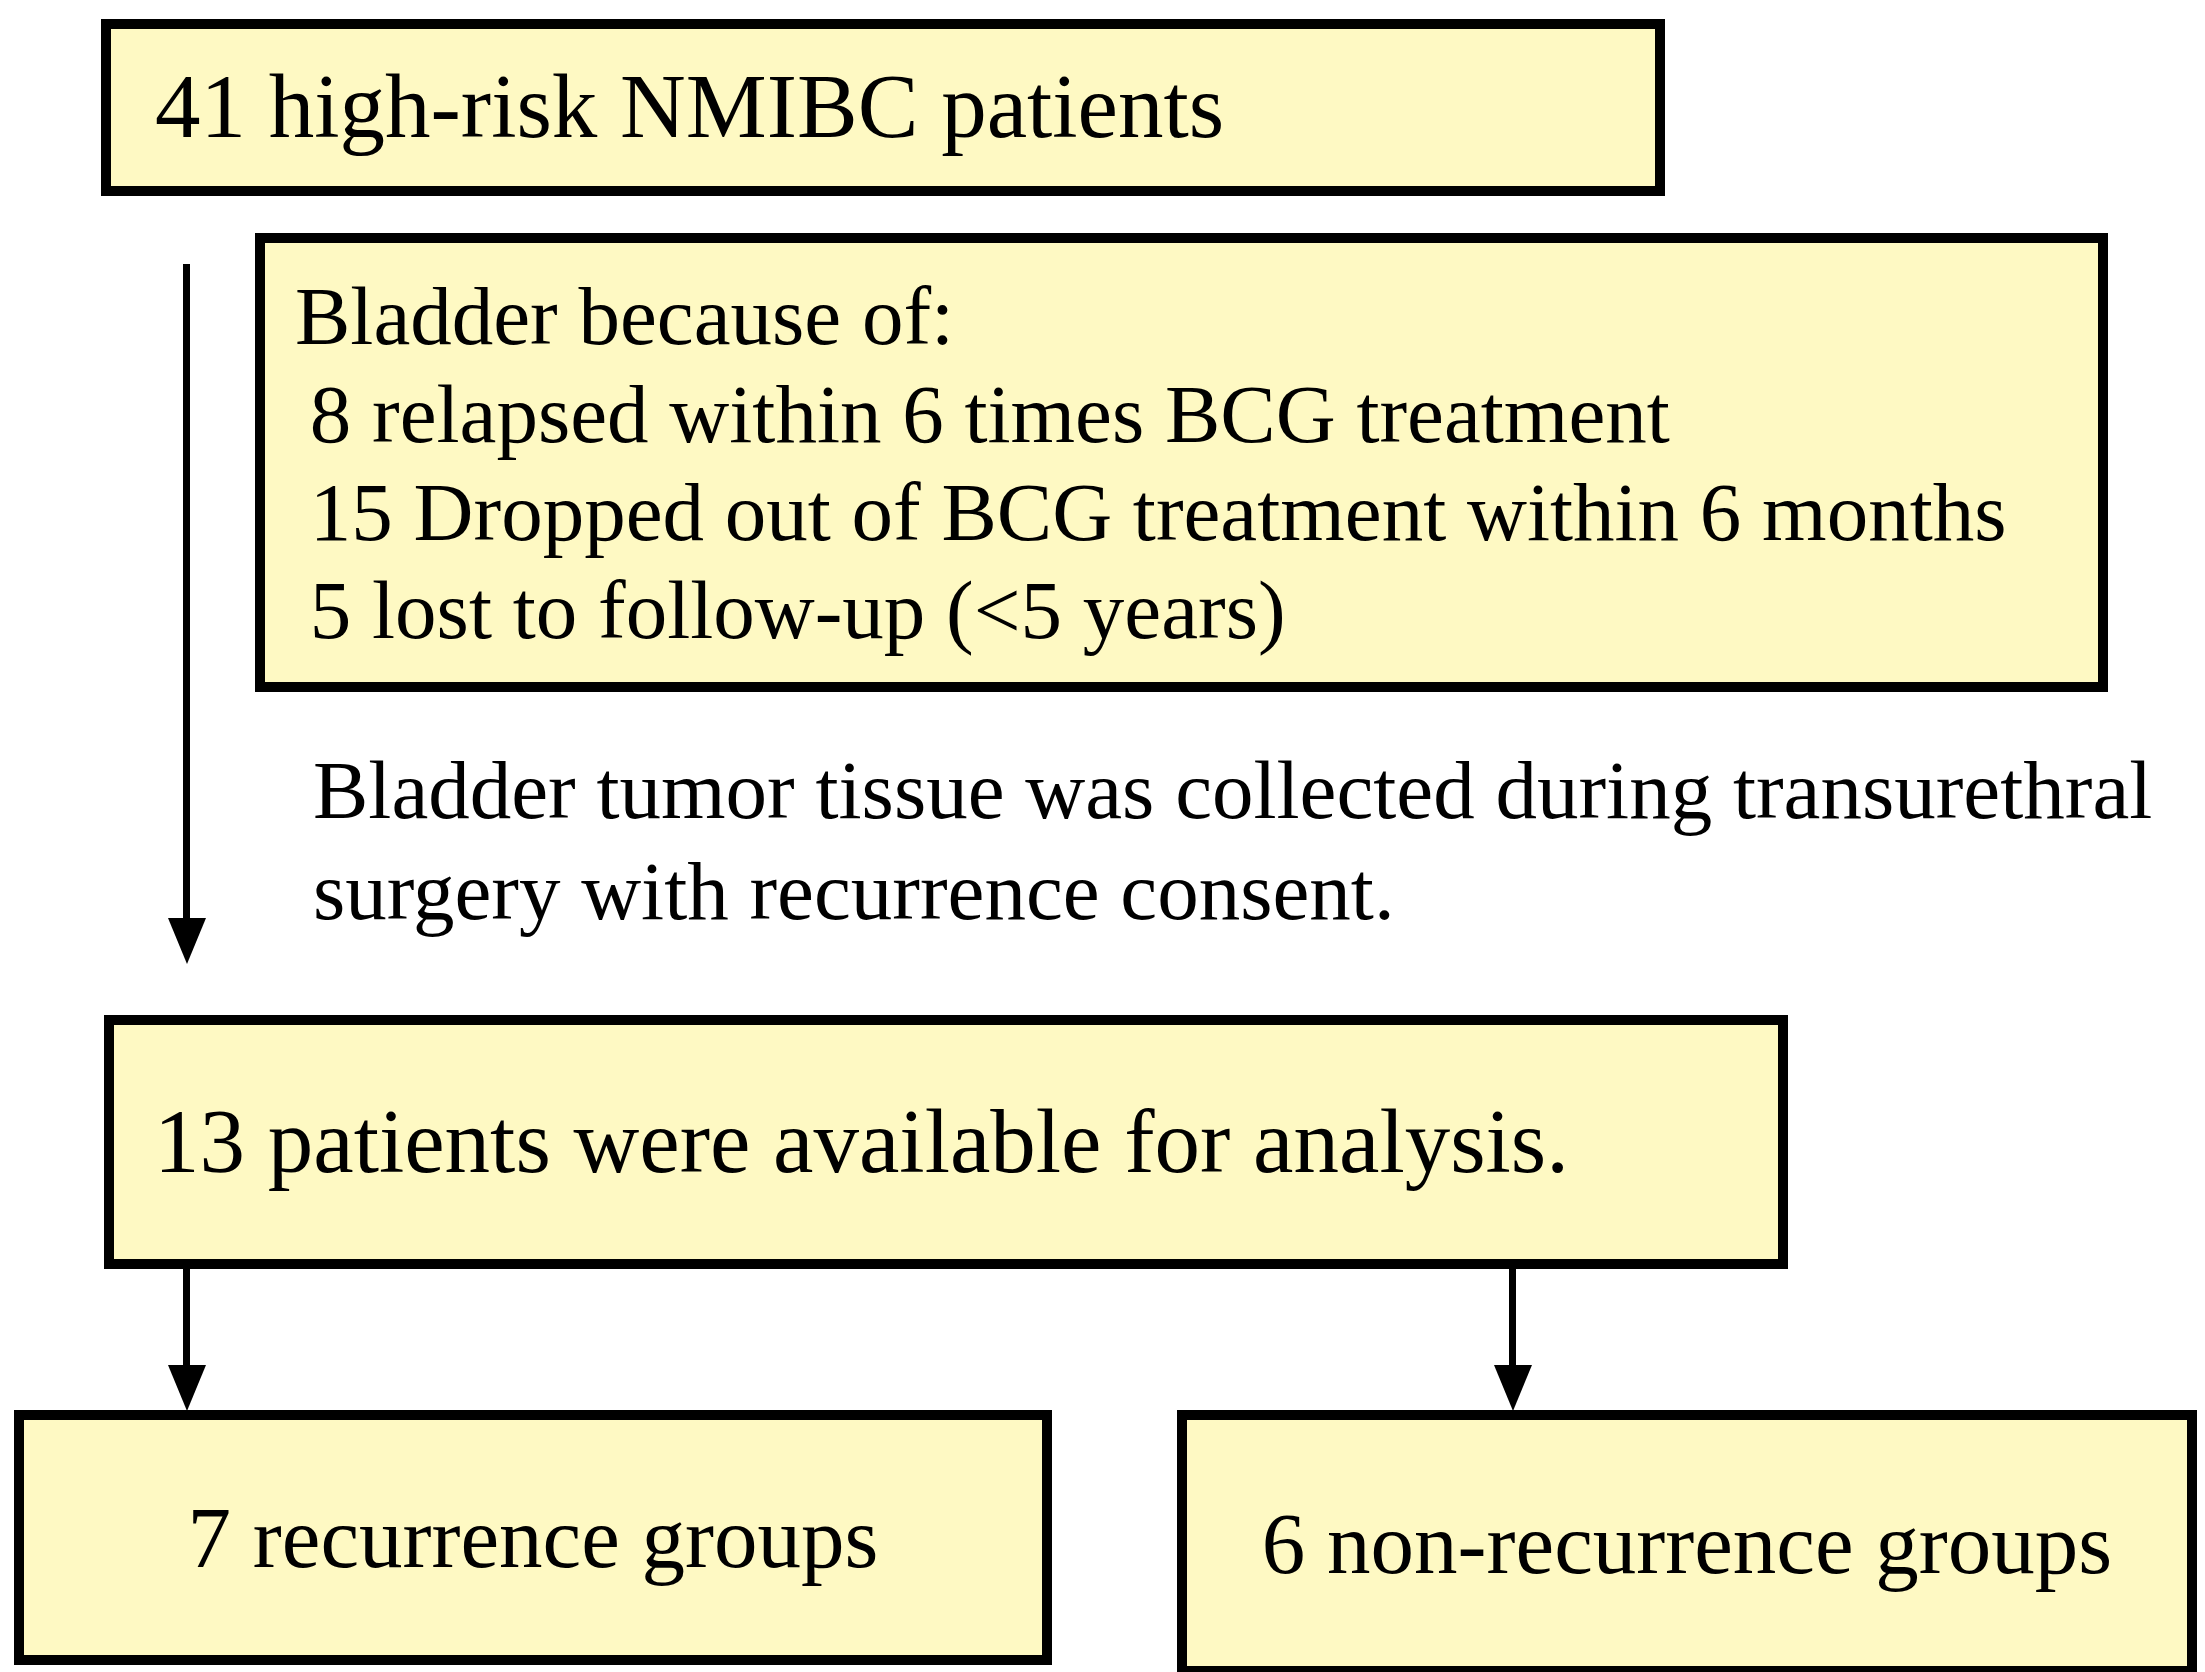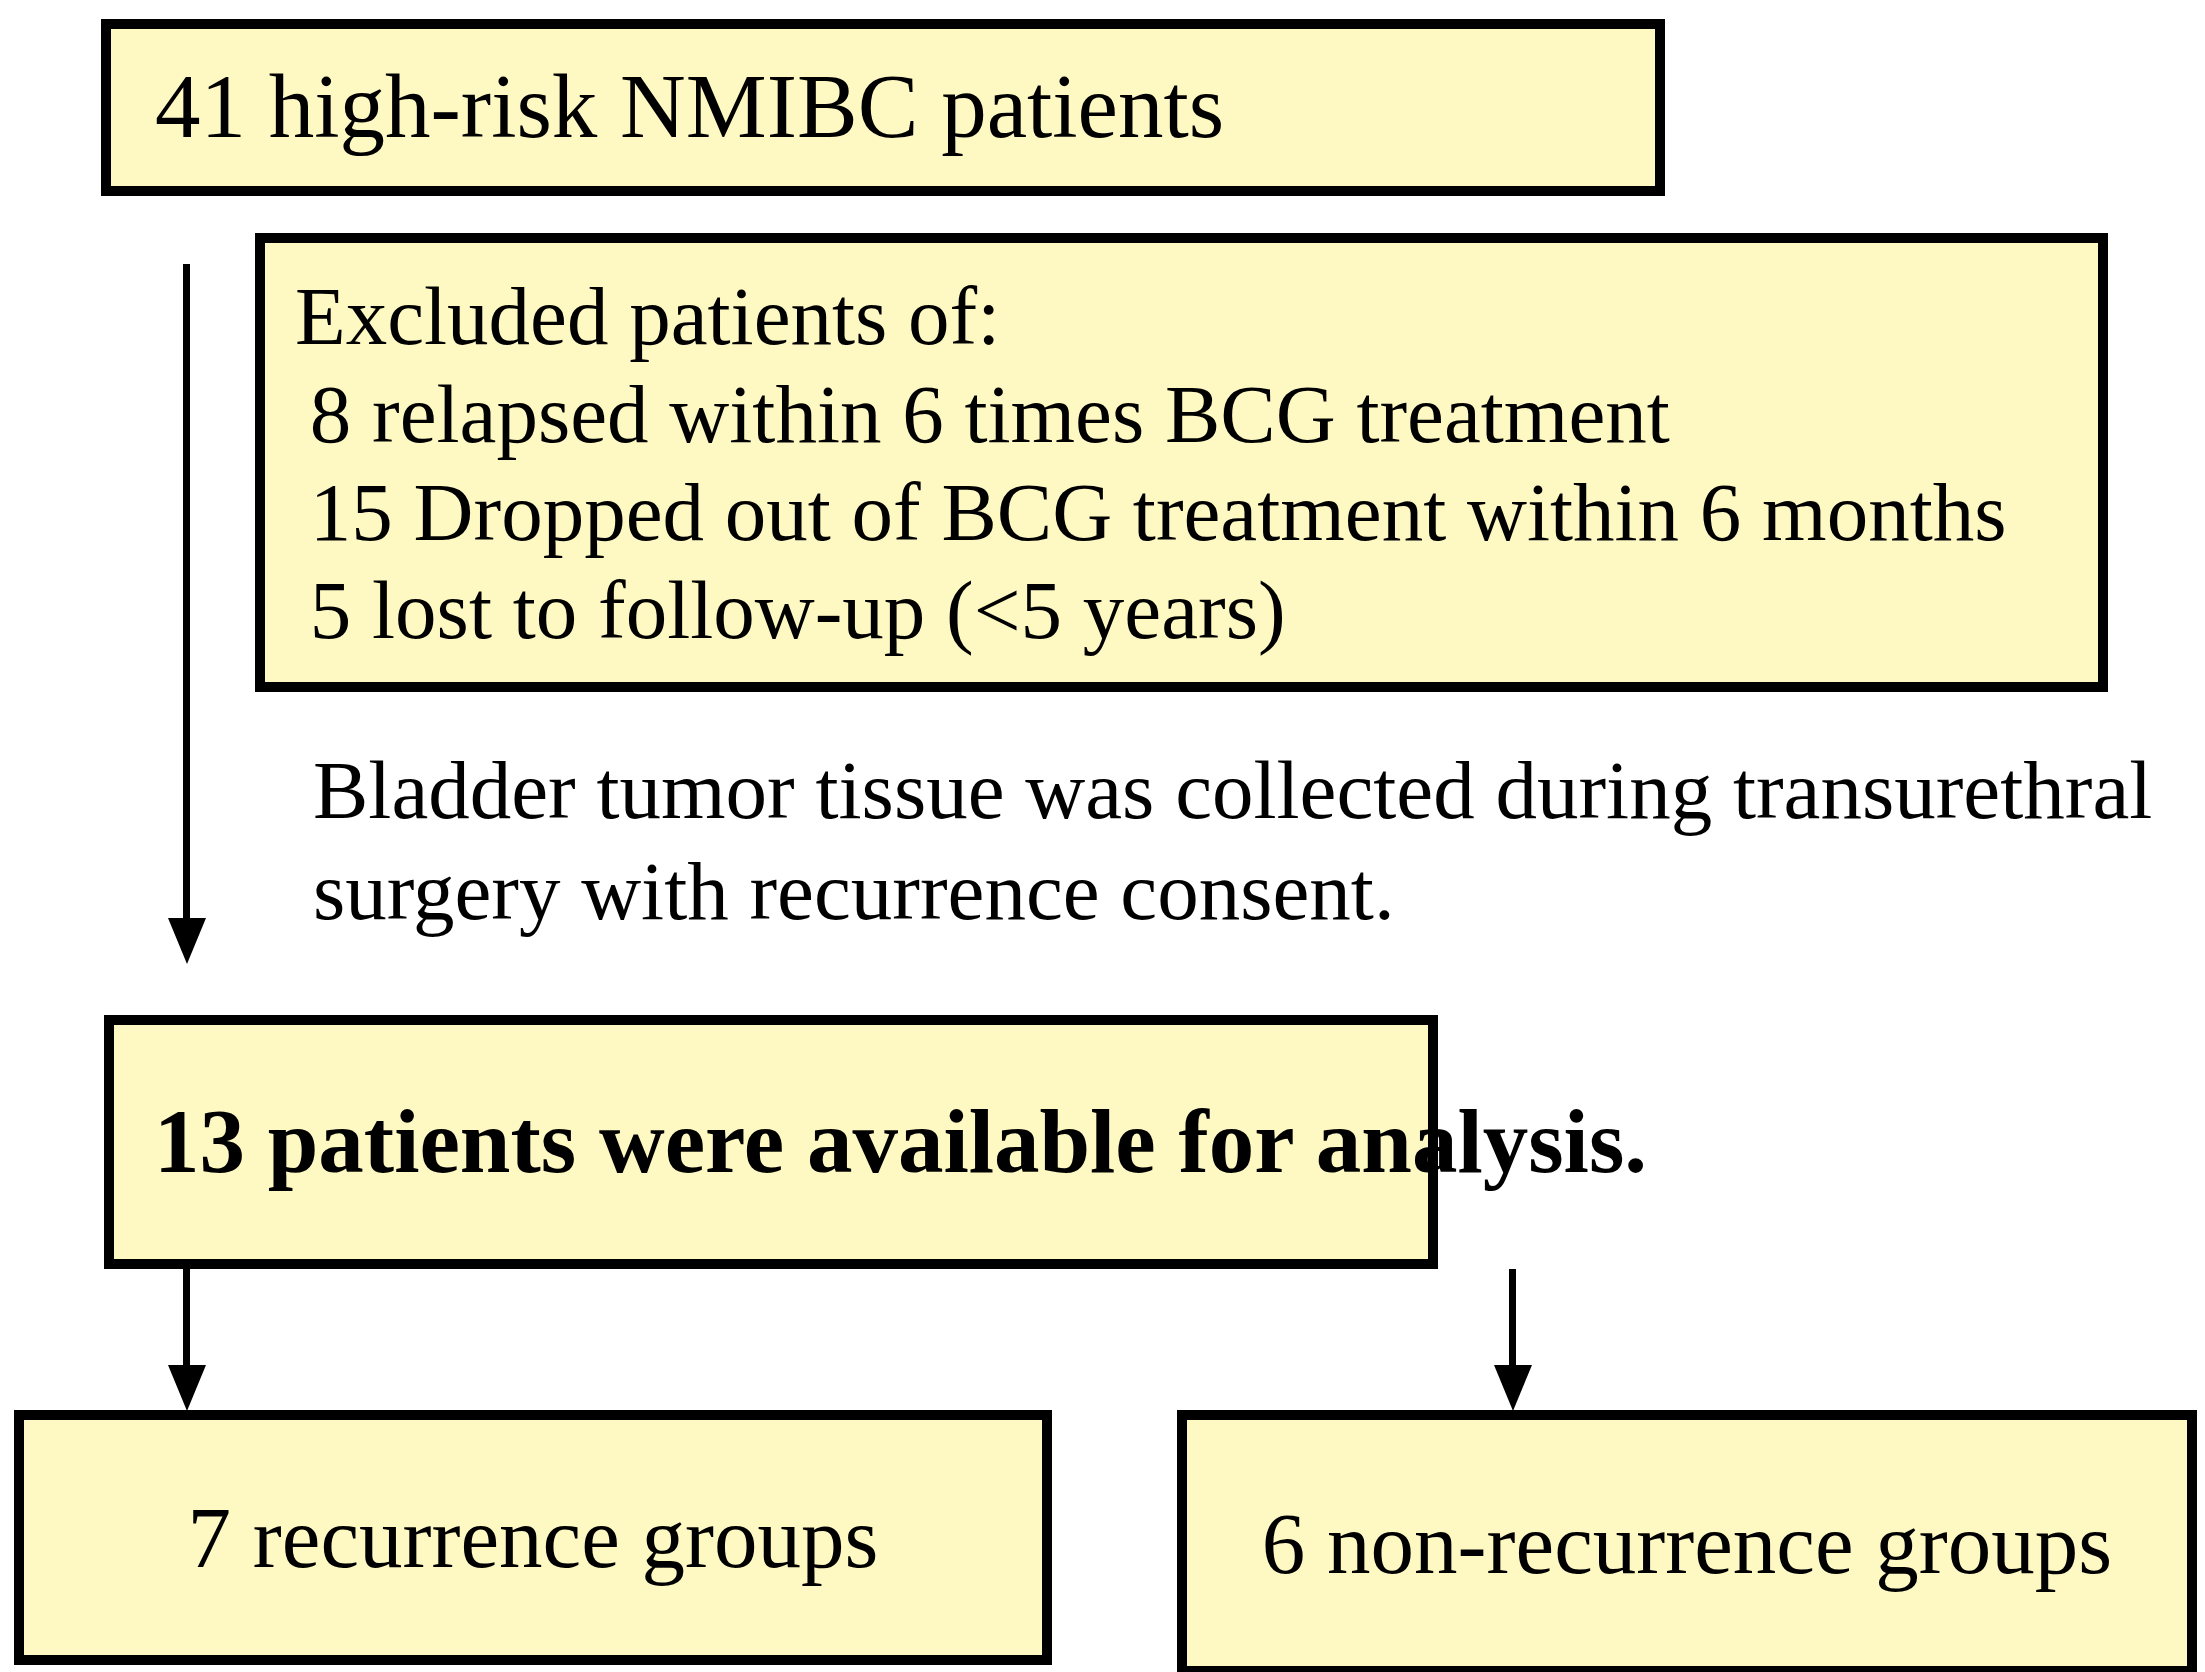--- a/index.html
+++ b/index.html
@@ -51,23 +51,22 @@
   }
   #note {
     position: absolute;
     left: 313px; top: 740px;
     font-size: 83px;
     line-height: 101px;
     white-space: nowrap;
   }
   #box-analysis {
     left: 104px; top: 1015px;
-    width: 1334px; height: 254px;
+    width: 1684px; height: 254px;
     padding-left: 40px;
-    font-weight: bold;
   }
   #box-recurrence {
     left: 14px; top: 1410px;
     width: 1038px; height: 255px;
     justify-content: center;
   }
   #box-nonrecurrence {
     left: 1177px; top: 1410px;
     width: 1020px; height: 266px;
     justify-content: center;
@@ -121,21 +120,21 @@
   <div class="fbox big-text" id="box-total">
     <span class="box-label">41 high-risk NMIBC patients</span>
   </div>
 
   <div class="arrow" id="arrow-main">
     <div class="shaft"></div>
     <div class="head"></div>
   </div>
 
   <div class="fbox mid-text" id="box-excluded">
-    <div class="excluded-title">Excluded patients of:</div>
+    <div class="excluded-title">Bladder because of:</div>
     <div class="excluded-item">8 relapsed within 6 times BCG treatment</div>
     <div class="excluded-item">15 Dropped out of BCG treatment within 6 months</div>
     <div class="excluded-item">5 lost to follow-up (&lt;5 years)</div>
   </div>
 
   <div id="note">
     <div>Bladder tumor tissue was collected during transurethral</div>
     <div>surgery with recurrence consent.</div>
   </div>
 

